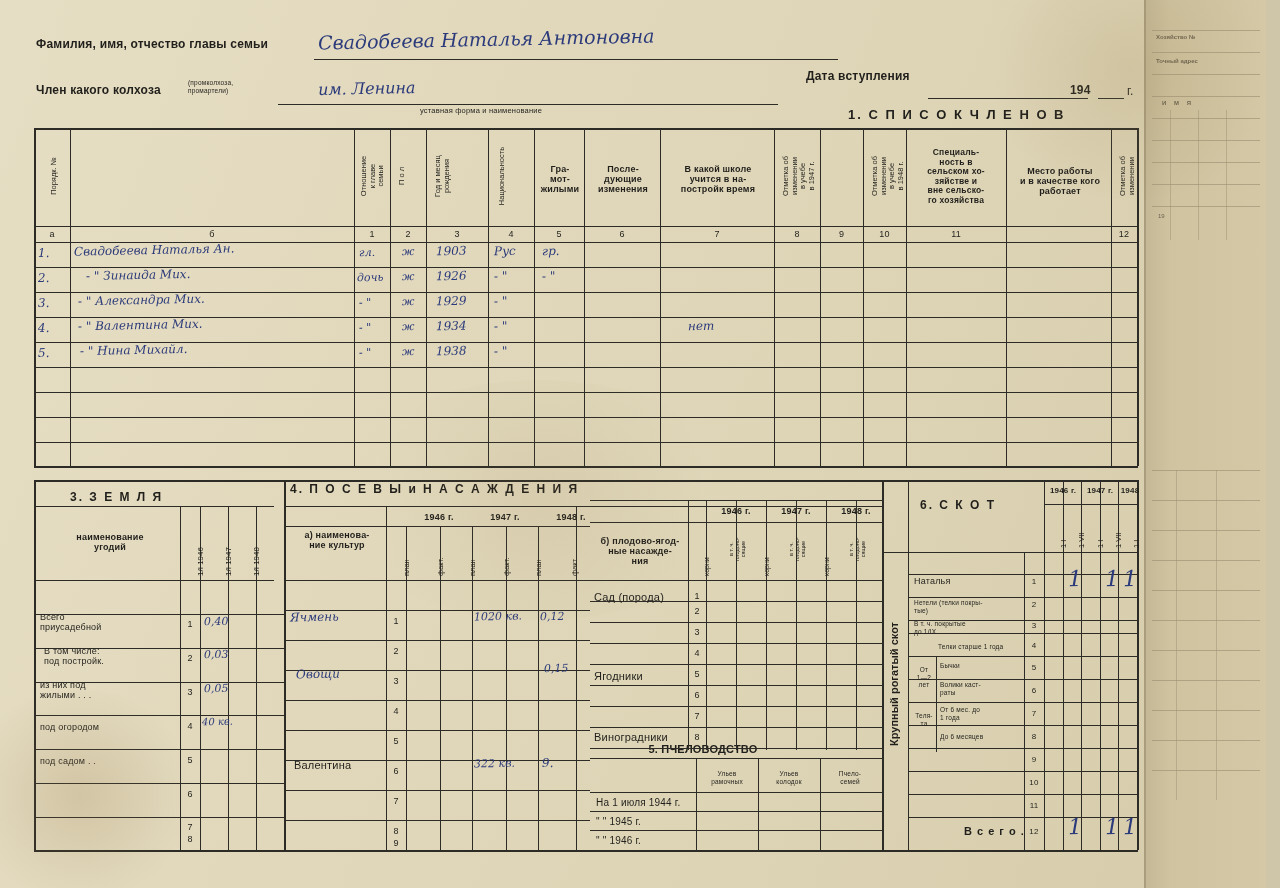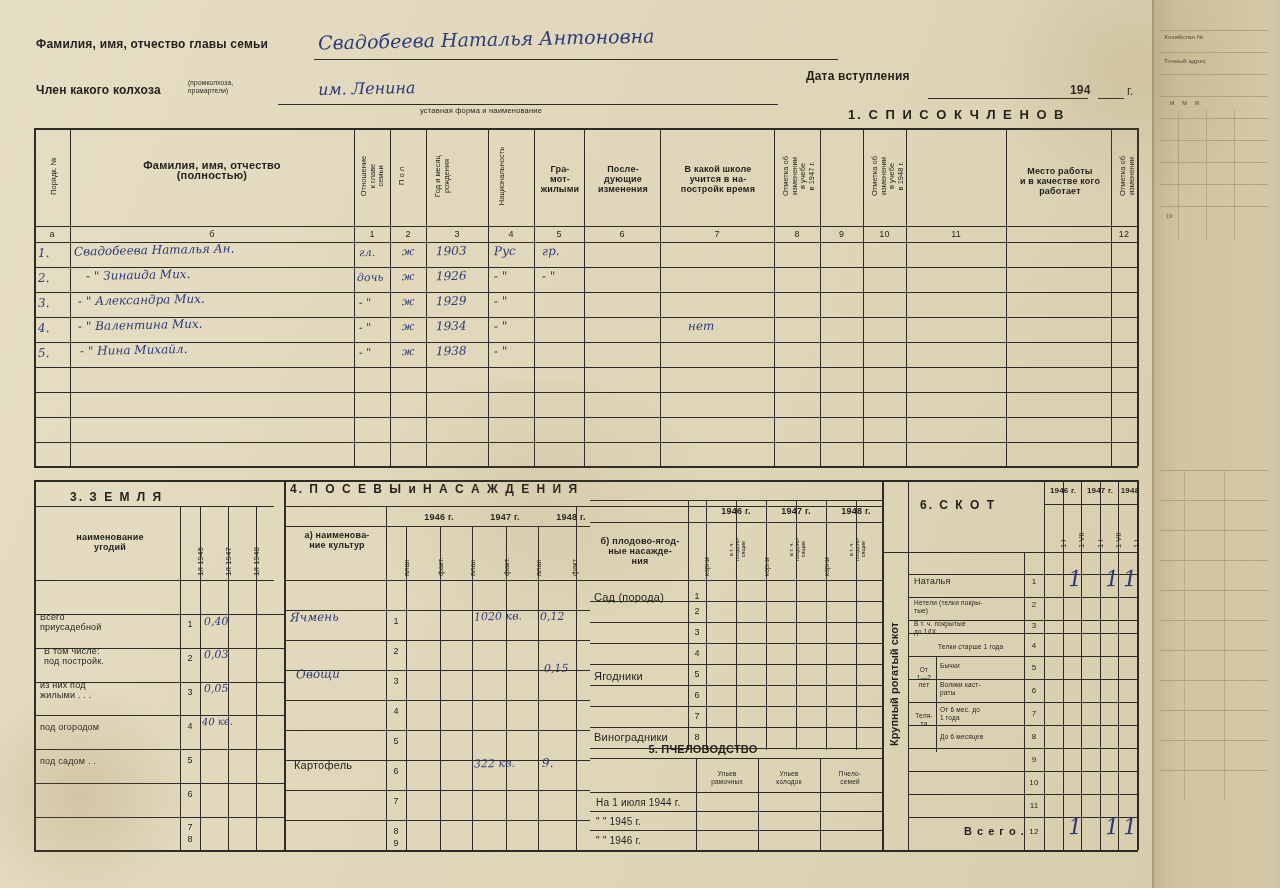--- a/index.html
+++ b/index.html
@@ -4,21 +4,20 @@
 <style>
   html,body{margin:0;padding:0;}
   body{
     width:1280px;height:888px;overflow:hidden;
     background:#cfc5a8;
     font-family:"Liberation Sans", sans-serif;
   }
   #page{
     position:relative;width:1266px;height:888px;
     background:linear-gradient(110deg,#e6dec4 0%,#e2d9bd 30%,#ded5b7 60%,#d6ccab 100%);
-    padding-left:8px;
   }
   
   .facing{
     position:absolute;top:0;right:0;width:120px;height:888px;
     background:linear-gradient(90deg,#c4b896 0%,#cfc3a0 20%,#d4c8a6 100%);
     border-left:2px solid #a89c7c;
     overflow:hidden;filter:blur(0.6px);
   }
   .facing .fl{position:absolute;left:6px;right:6px;border-top:1px solid #9d9175;opacity:.65;}
   .facing .fv{position:absolute;top:0;bottom:0;border-left:1px solid #9d9175;opacity:.5;}
@@ -139,22 +138,20 @@
     <div class="ln v" style="left:556px;top:114px;height:338px;"></div>
     <div class="ln v" style="left:632px;top:114px;height:338px;"></div>
     <div class="ln v" style="left:746px;top:114px;height:338px;"></div>
     <div class="ln v" style="left:792px;top:114px;height:338px;"></div>
     <div class="ln v" style="left:835px;top:114px;height:338px;"></div>
     <div class="ln v" style="left:878px;top:114px;height:338px;"></div>
     <div class="ln v" style="left:978px;top:114px;height:338px;"></div>
     <div class="ln v" style="left:1083px;top:114px;height:338px;"></div>
 
     <div class="vert2" style="left:22px;top:208px;width:92px;">Порядк. №</div>
-    <div class="t bold c" style="left:48px;top:146px;width:272px;font-size:11px;">Фамилия, имя, отчество
-(полностью)</div>
     <div class="vert2" style="left:332px;top:208px;width:92px;">Отношение
 к главе
 семьи</div>
     <div class="vert2" style="left:370px;top:208px;width:92px;">П о л</div>
     <div class="vert2" style="left:406px;top:208px;width:92px;">Год и месяц
 рождения</div>
     <div class="vert2" style="left:470px;top:208px;width:92px;">Национальность</div>
     <div class="t bold c" style="left:510px;top:150px;width:44px;">Гра-
 мот-
 жилыми</div>
@@ -165,20 +162,26 @@
 учится в на-
 постройк время</div>
     <div class="vert2" style="left:754px;top:208px;width:92px;">Отметка об
 изменении
 в учебе
 в 1947 г.</div>
     <div class="vert2" style="left:843px;top:208px;width:92px;">Отметка об
 изменении
 в учебе
 в 1948 г.</div>
+    <div class="t bold c" style="left:880px;top:134px;width:96px;font-size:8.5px;line-height:9.5px;">Специаль-
+ность в
+сельском хо-
+зяйстве и
+вне сельско-
+го хозяйства</div>
     <div class="t bold c" style="left:982px;top:152px;width:100px;">Место работы
 и в качестве кого
 работает</div>
     <div class="vert2" style="left:1091px;top:208px;width:92px;">Отметка об
 изменении</div>
 
     <div class="t c" style="left:6px;top:215px;width:36px;">a</div>
     <div class="t c" style="left:42px;top:215px;width:284px;">б</div>
     <div class="t c" style="left:326px;top:215px;width:36px;">1</div>
     <div class="t c" style="left:362px;top:215px;width:36px;">2</div>
@@ -340,21 +343,21 @@
     <div class="hw hw3" style="left:512px;top:596px;">0,12</div>
 
     <div class="t c" style="left:358px;top:632px;width:20px;">2</div>
     <div class="t c" style="left:358px;top:662px;width:20px;">3</div>
     <div class="hw hw2" style="left:268px;top:653px;">Овощи</div>
     <div class="hw hw3" style="left:516px;top:648px;">0,15</div>
 
     <div class="t c" style="left:358px;top:692px;width:20px;">4</div>
     <div class="t c" style="left:358px;top:722px;width:20px;">5</div>
     <div class="t c" style="left:358px;top:752px;width:20px;">6</div>
-    <div class="t" style="left:266px;top:746px;font-size:11px;">Картофель</div>
+    <div class="t" style="left:266px;top:746px;font-size:11px;">Валентина</div>
     <div class="hw hw3" style="left:446px;top:743px;">322 кв.</div>
     <div class="hw hw2" style="left:514px;top:742px;">9.</div>
 
     <div class="t c" style="left:358px;top:782px;width:20px;">7</div>
     <div class="t c" style="left:358px;top:812px;width:20px;">8</div>
     <div class="t c" style="left:358px;top:824px;width:20px;">9</div>
 
     <div class="ln h" style="left:562px;top:486px;width:292px;"></div>
     <div class="ln h" style="left:562px;top:508px;width:292px;"></div>
     <div class="ln h" style="left:562px;top:566px;width:292px;"></div>

